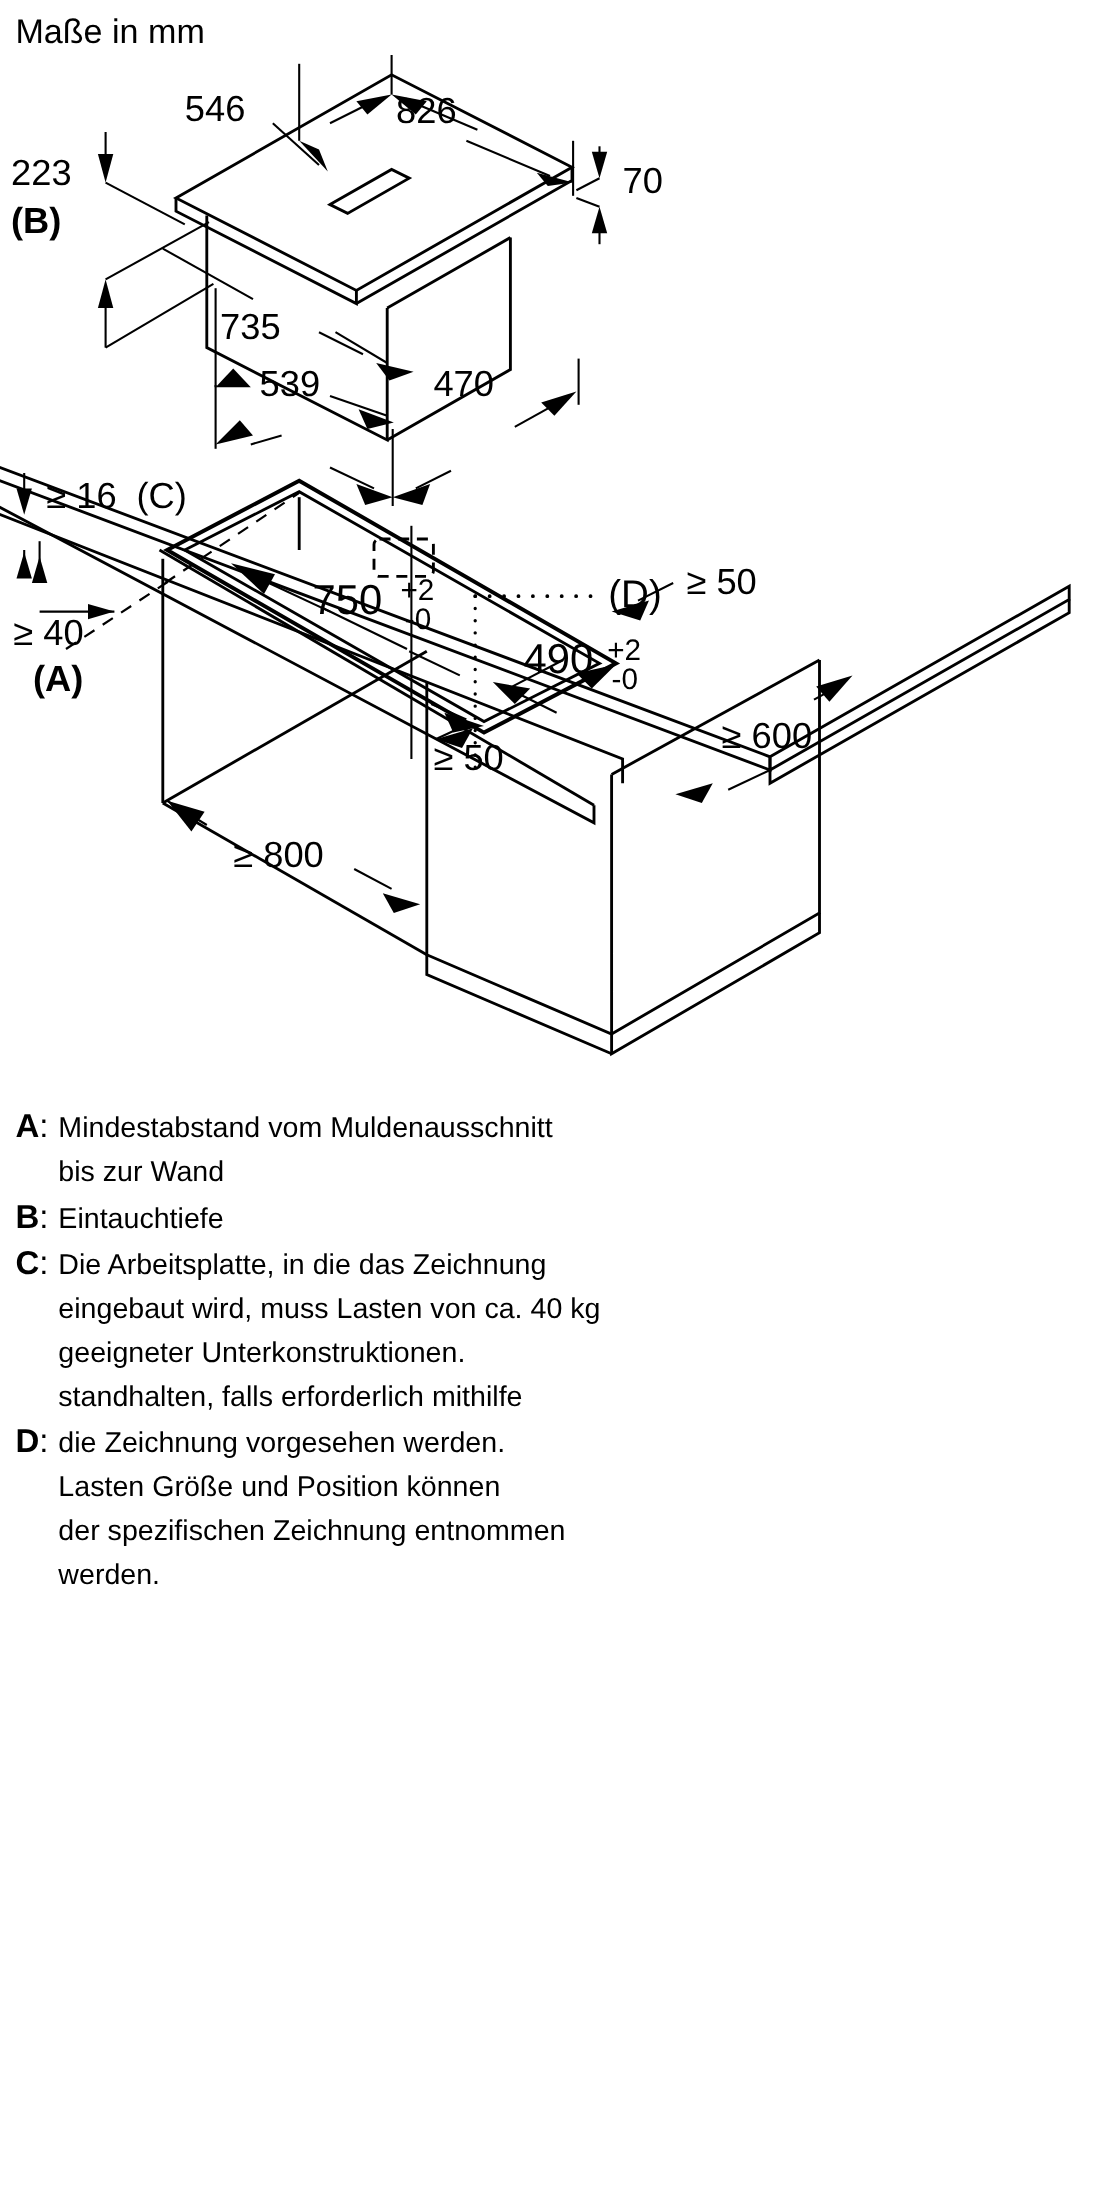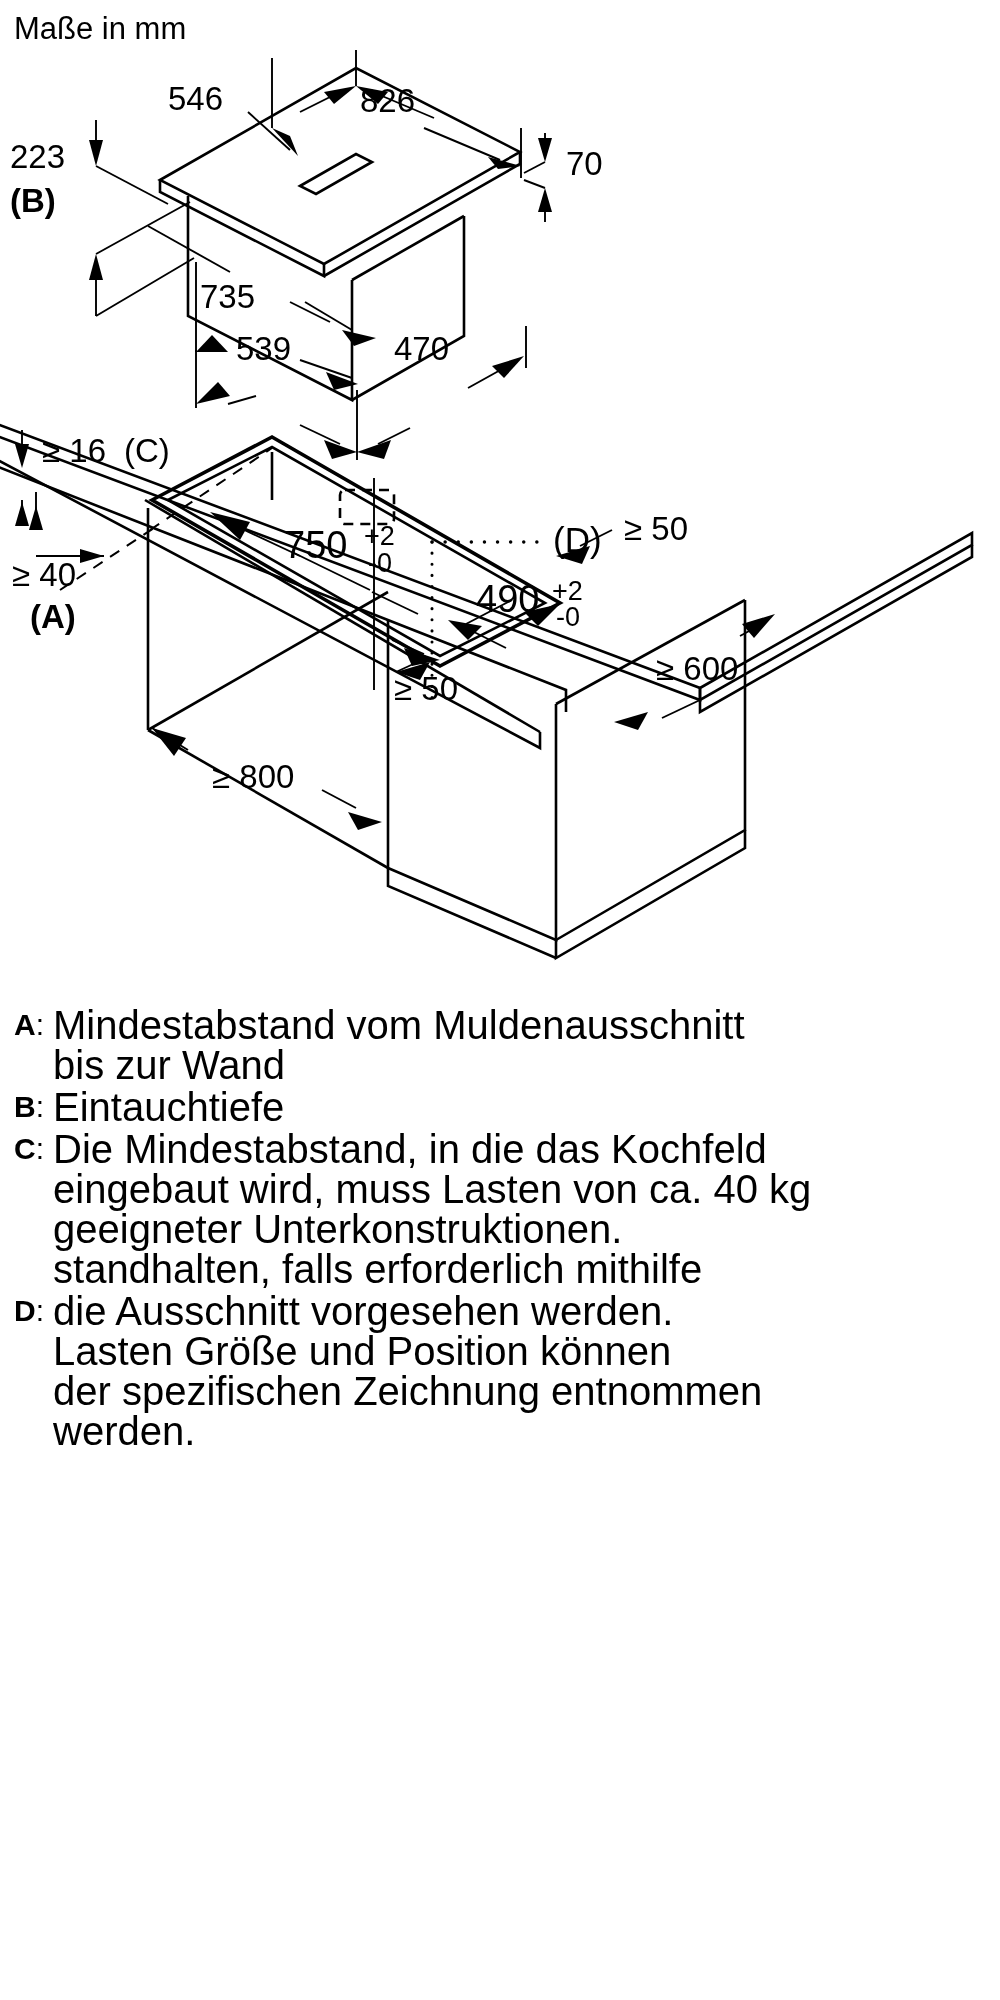--- a/index.html
+++ b/index.html
@@ -119,21 +119,21 @@
     white-space: pre;
   }
   .note-colon {
     font-size: 30px;
     font-weight: normal;
     line-height: 40px;
     flex: 0 0 auto;
     padding-right: 9px;
   }
   .note-body {
-    font-size: 40px;
+    font-size: 26px;
     line-height: 40px;
     flex: 1 1 auto;
   }
   .note-body span { display: block; white-space: pre; }
 </style>
 </head>
 <body>
 
 <div id="page">
 
@@ -329,32 +329,32 @@
       <div class="note-colon">:</div>
       <div class="note-body">
         <span>Eintauchtiefe</span>
       </div>
     </div>
 
     <div class="note-row">
       <div class="note-key">C</div>
       <div class="note-colon">:</div>
       <div class="note-body">
-        <span>Die Mindestabstand, in die das Kochfeld</span>
+        <span>Die Arbeitsplatte, in die das Zeichnung</span>
         <span>eingebaut wird, muss Lasten von ca. 40 kg</span>
         <span>geeigneter Unterkonstruktionen.</span>
         <span>standhalten, falls erforderlich mithilfe</span>
       </div>
     </div>
 
     <div class="note-row">
       <div class="note-key">D</div>
       <div class="note-colon">:</div>
       <div class="note-body">
-        <span>die Ausschnitt vorgesehen werden.</span>
+        <span>die Zeichnung vorgesehen werden.</span>
         <span>Lasten Größe und Position können</span>
         <span>der spezifischen Zeichnung entnommen</span>
         <span>werden.</span>
       </div>
     </div>
 
   </div>
 </div>
 
 </body></html>

